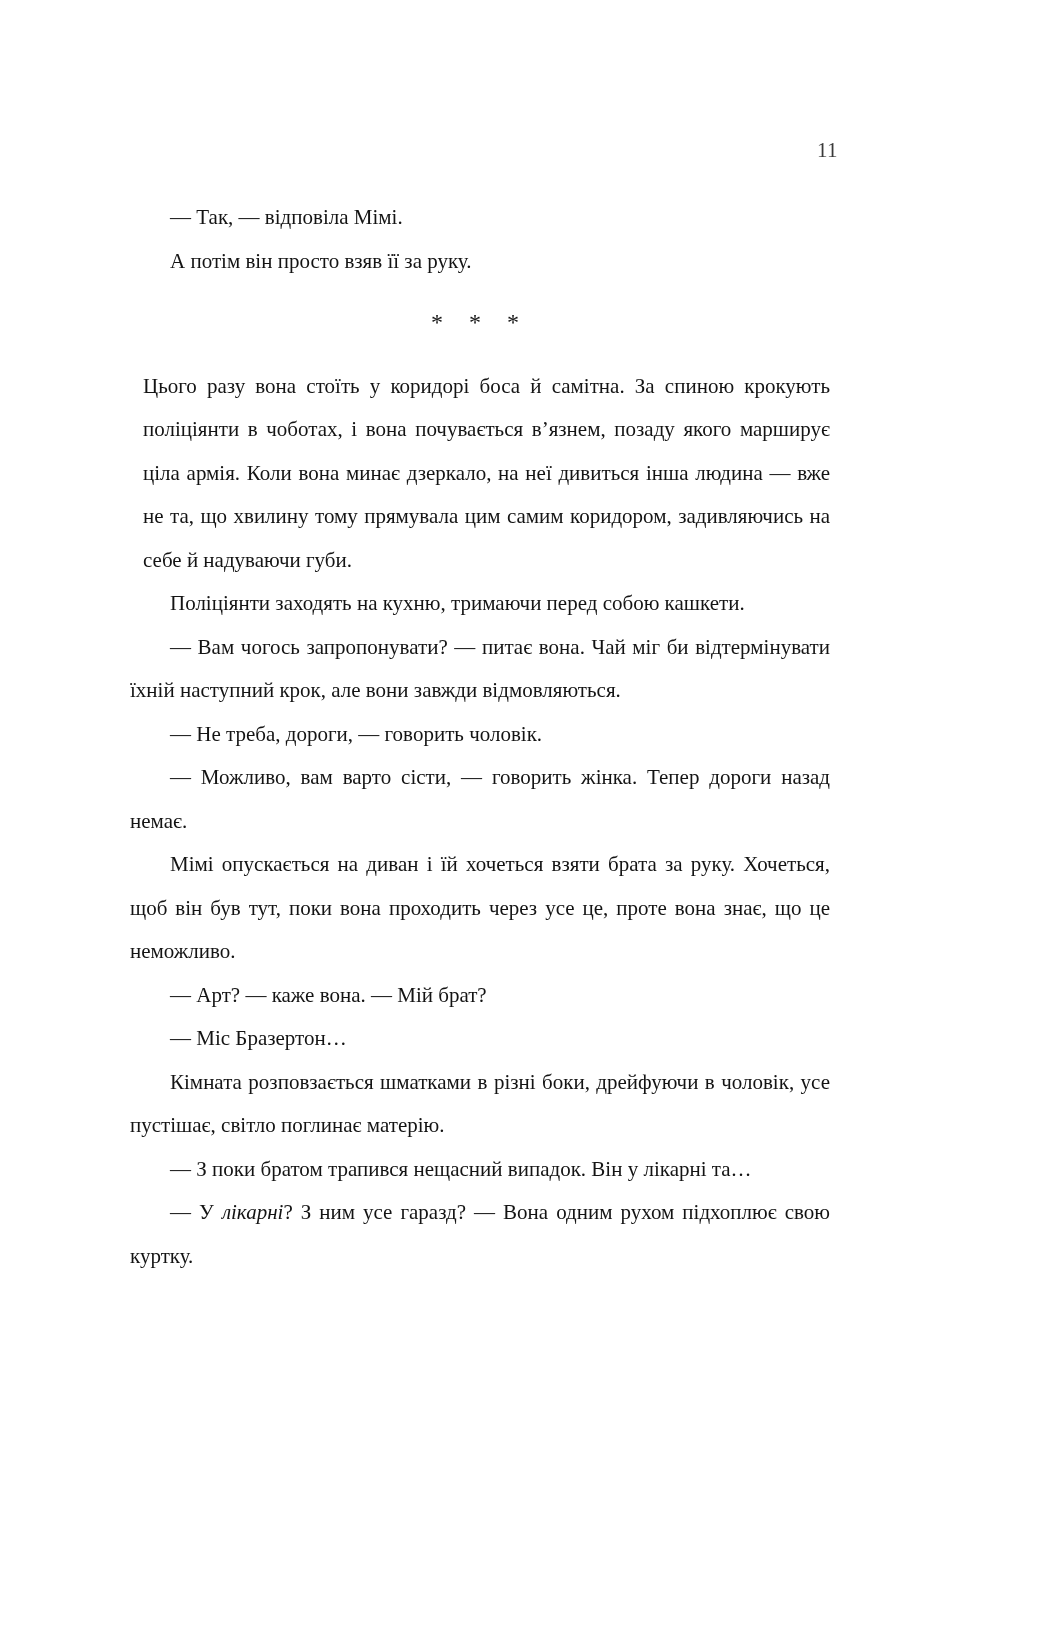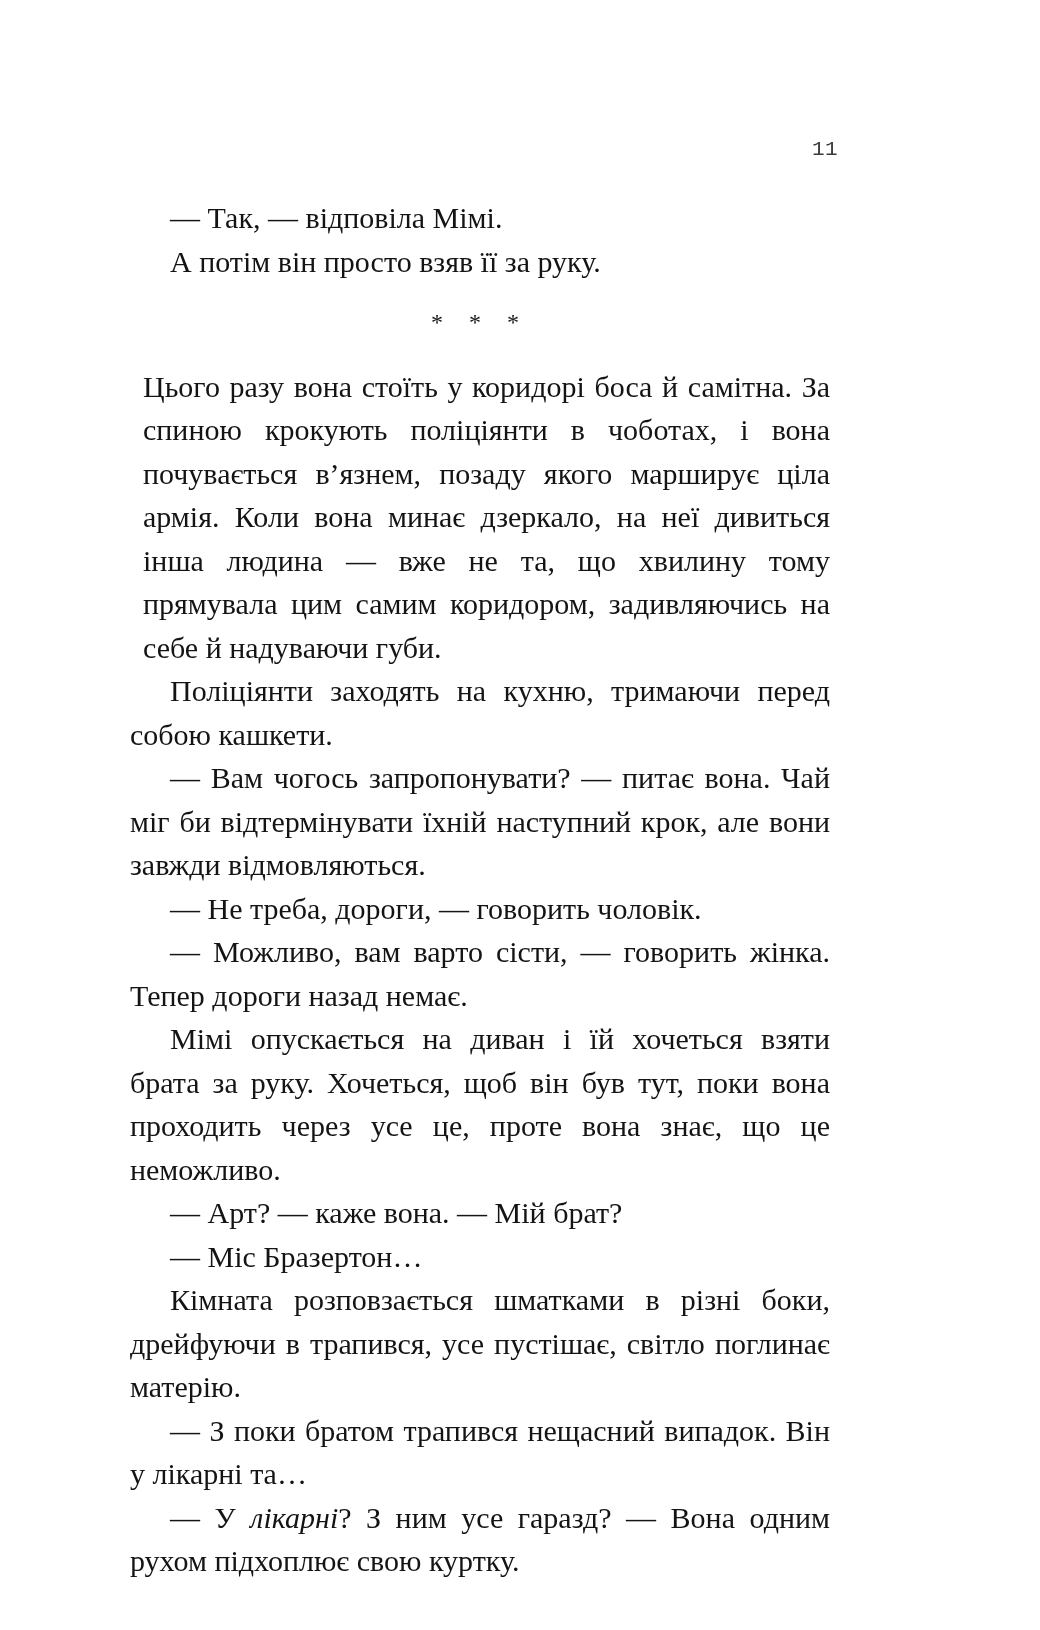--- a/index.html
+++ b/index.html
@@ -24,31 +24,31 @@
   }
   .folio {
     position: absolute;
     top: 138px;
     left: 0;
     width: 838px;
     text-align: right;
     font-size: 21px;
     letter-spacing: 0.4px;
     color: #3a3a3a;
-    font-family: Liberation Mono, monospace;
+    font-family: Liberation Serif, serif;
   }
   .textblock {
     position: absolute;
     top: 196px;
     left: 130px;
     width: 700px;
   }
   p.para {
     margin: 0;
-    font-size: 30px;
+    font-size: 21px;
     line-height: 43.5px;
     text-align: justify;
     text-justify: inter-word;
     hyphens: manual;
     -webkit-hyphens: manual;
     color: #141414;
   }
   p.indent {
     text-indent: 40px;
   }
@@ -95,20 +95,20 @@
 
     <p class="para indent">— Можливо, вам варто сісти, — говорить жінка. Тепер дороги назад немає.</p>
 
     <p class="para indent">Мімі опускається на диван і їй хочеться взяти брата за руку. Хочеться, щоб він був тут, поки вона проходить через усе це, проте вона знає, що це неможливо.</p>
 
     <p class="para indent">— Арт? — каже вона. — Мій брат?</p>
 
     <p class="para indent">— Міс Бразертон…</p>
 
 
-    <p class="para indent">Кімната розповзається шматками в різні боки, дрейфуючи в трапився, усе пустішає, світло поглинає матерію.</p>
+    <p class="para indent">Кімната розповзається шматками в різні боки, дрейфуючи в чоловік, усе пустішає, світло поглинає матерію.</p>
 
     <p class="para indent">— З поки братом трапився нещасний випадок. Він у лікарні та…</p>
 
     <p class="para indent"><span>— У </span><em class="ital">лікарні</em><span>? З ним усе гаразд? — Вона одним рухом підхоплює свою куртку.</span></p>
 
   </div>
 </div>
 
 </body></html>

